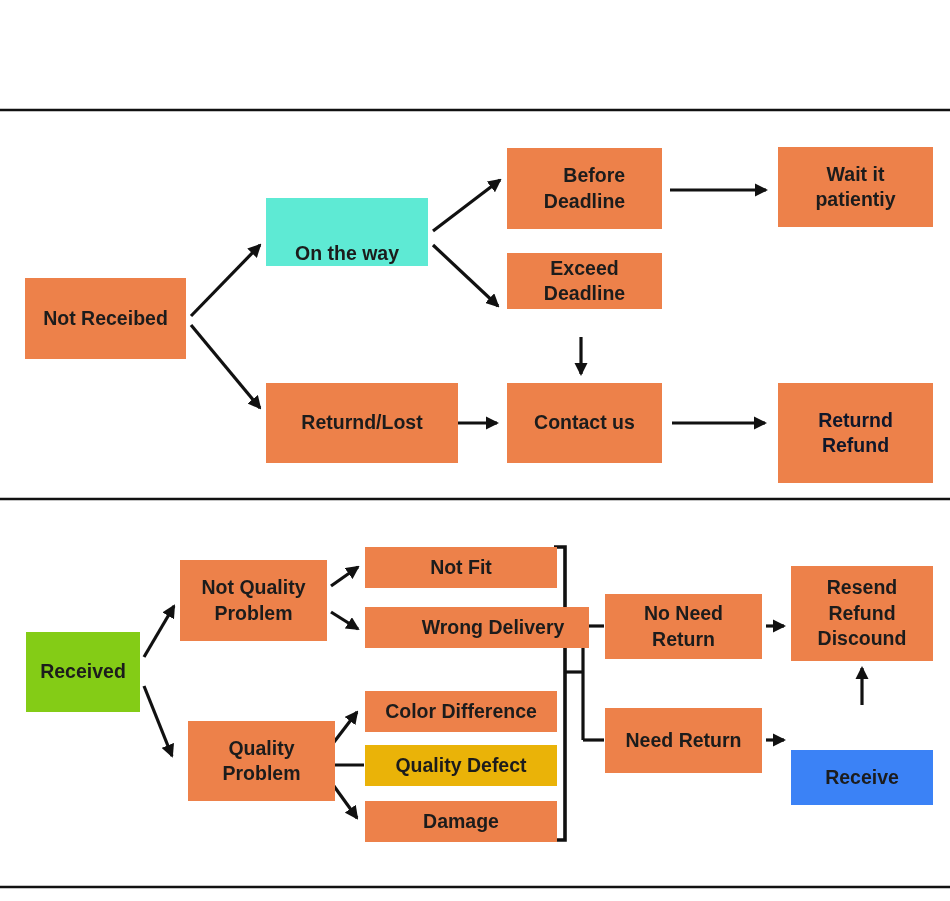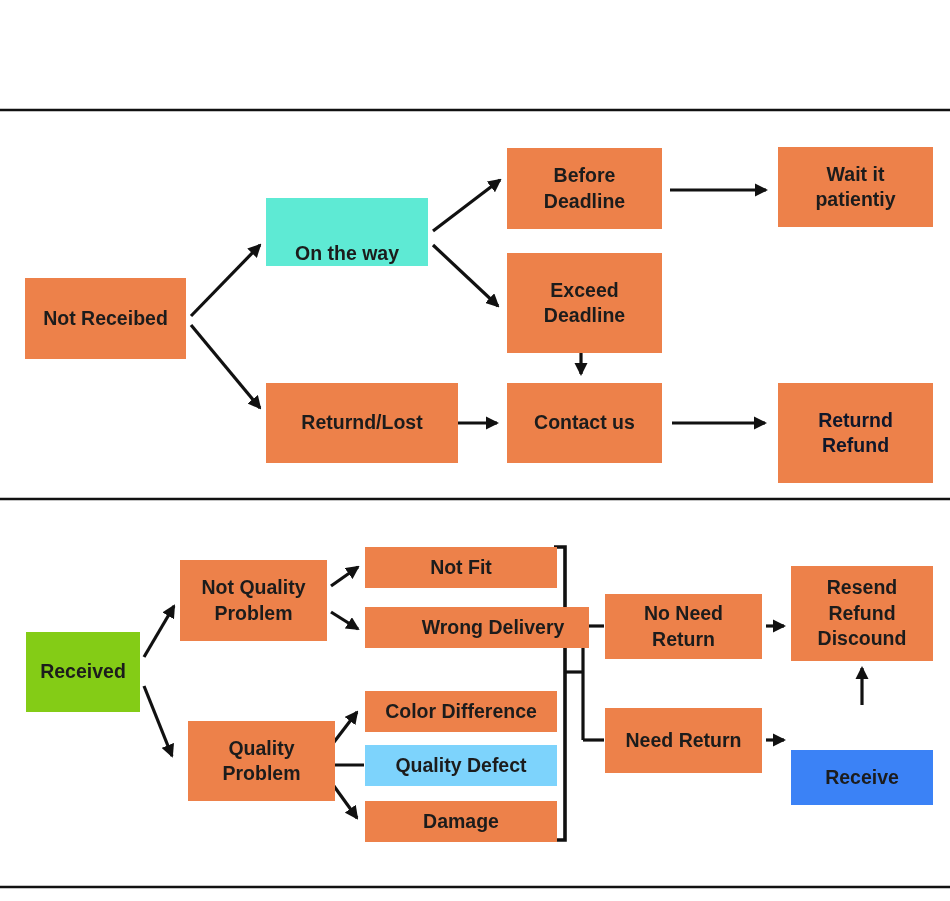--- a/index.html
+++ b/index.html
@@ -73,38 +73,38 @@
         <line x1="583" y1="626" x2="583" y2="740" stroke="#111111" stroke-width="3.2"></line>
         <line x1="583" y1="626" x2="604" y2="626" stroke="#111111" stroke-width="3.2"></line>
         <line x1="583" y1="740" x2="604" y2="740" stroke="#111111" stroke-width="3.2"></line>
         <polyline points="554,547 565,547 565,840 554,840" fill="none" stroke="#111111" stroke-width="3.6"></polyline>
       </g>
   </svg>
   <div id="nodes">
       <div class="node" style="left: 25px; top: 278px; width: 161px; height: 81px; background: rgb(237, 129, 74); color: rgb(28, 28, 28); text-align: center;"><span>Not Receibed</span></div>
       <div class="node" style="left: 266px; top: 198px; width: 162px; height: 68px; background: #5eead4; color: rgb(28, 28, 28); align-items: flex-end;"><span>On the way</span></div>
       <div class="node" style="left: 266px; top: 383px; width: 192px; height: 80px; background: rgb(237, 129, 74); color: rgb(28, 28, 28);"><span>Returnd/Lost</span></div>
-      <div class="node" style="left: 507px; top: 148px; width: 155px; height: 81px; background: rgb(237, 129, 74); color: rgb(28, 28, 28);"><span>Before
+      <div class="node" style="left: 507px; top: 148px; width: 155px; height: 81px; background: rgb(237, 129, 74); color: rgb(28, 28, 28); text-align: right;"><span>Before
 Deadline</span></div>
-      <div class="node" style="left: 507px; top: 253px; width: 155px; height: 100px; background: rgb(237, 129, 74); color: rgb(28, 28, 28);"><span>Exceed
+      <div class="node" style="left: 507px; top: 253px; width: 155px; height: 56px; background: rgb(237, 129, 74); color: rgb(28, 28, 28);"><span>Exceed
 Deadline</span></div>
       <div class="node" style="left: 778px; top: 147px; width: 155px; height: 80px; background: rgb(237, 129, 74); color: rgb(28, 28, 28);"><span>Wait it
 patientiy</span></div>
       <div class="node" style="left: 507px; top: 383px; width: 155px; height: 80px; background: rgb(237, 129, 74); color: rgb(28, 28, 28);"><span>Contact us</span></div>
       <div class="node" style="left: 778px; top: 383px; width: 155px; height: 100px; background: rgb(237, 129, 74); color: #0f172a;"><span>Returnd
 Refund</span></div>
       <div class="node" style="left: 26px; top: 632px; width: 114px; height: 80px; background: #84cc16; color: rgb(28, 28, 28);"><span>Received</span></div>
       <div class="node" style="left: 180px; top: 560px; width: 147px; height: 81px; background: rgb(237, 129, 74); color: rgb(28, 28, 28);"><span>Not Quality
 Problem</span></div>
       <div class="node" style="left: 188px; top: 721px; width: 147px; height: 80px; background: rgb(237, 129, 74); color: rgb(28, 28, 28);"><span>Quality
 Problem</span></div>
       <div class="node" style="left: 365px; top: 547px; width: 192px; height: 41px; background: rgb(237, 129, 74); color: rgb(28, 28, 28);"><span>Not Fit</span></div>
       <div class="node" style="left: 365px; top: 607px; width: 192px; height: 41px; background: rgb(237, 129, 74); color: rgb(28, 28, 28); padding-left: 32px;"><span>Wrong Delivery</span></div>
       <div class="node" style="left: 365px; top: 691px; width: 192px; height: 41px; background: rgb(237, 129, 74); color: rgb(28, 28, 28);"><span>Color Difference</span></div>
-      <div class="node" style="left: 365px; top: 745px; width: 192px; height: 41px; background: #7dd3fc; color: rgb(28, 28, 28);"><span>Quality Defect</span></div>
+      <div class="node" style="left: 365px; top: 745px; width: 192px; height: 41px; background: #eab308; color: rgb(28, 28, 28);"><span>Quality Defect</span></div>
       <div class="node" style="left: 365px; top: 801px; width: 192px; height: 41px; background: rgb(237, 129, 74); color: rgb(28, 28, 28);"><span>Damage</span></div>
       <div class="node" style="left: 605px; top: 594px; width: 157px; height: 65px; background: rgb(237, 129, 74); color: rgb(28, 28, 28);"><span>No Need
 Return</span></div>
       <div class="node" style="left: 605px; top: 708px; width: 157px; height: 65px; background: rgb(237, 129, 74); color: rgb(28, 28, 28);"><span>Need Return</span></div>
       <div class="node" style="left: 791px; top: 566px; width: 142px; height: 95px; background: rgb(237, 129, 74); color: rgb(28, 28, 28);"><span>Resend
 Refund
 Discound</span></div>
       <div class="node" style="left: 791px; top: 750px; width: 142px; height: 55px; background: #3b82f6; color: rgb(28, 28, 28);"><span>Receive</span></div>
     </div>
 </div>

